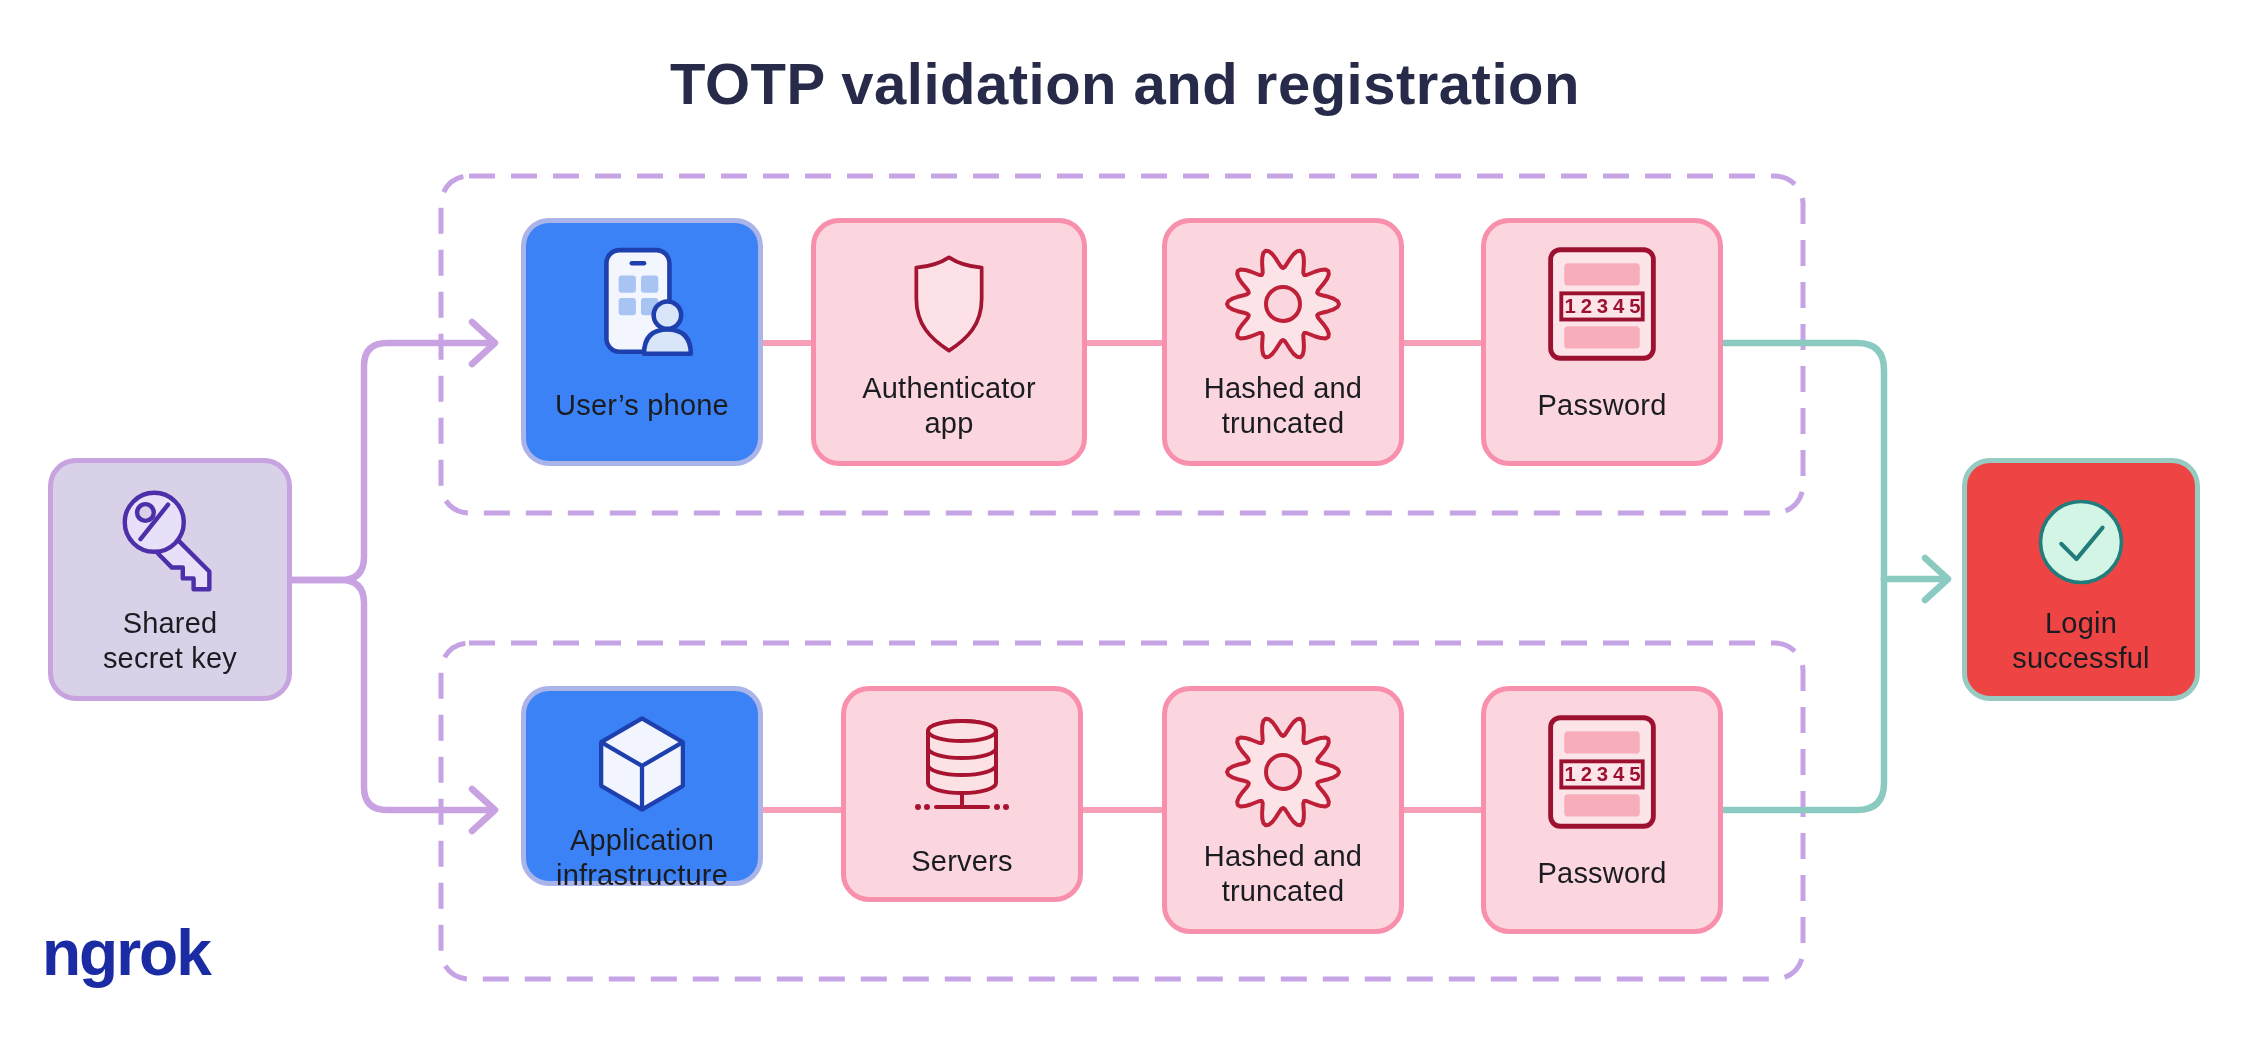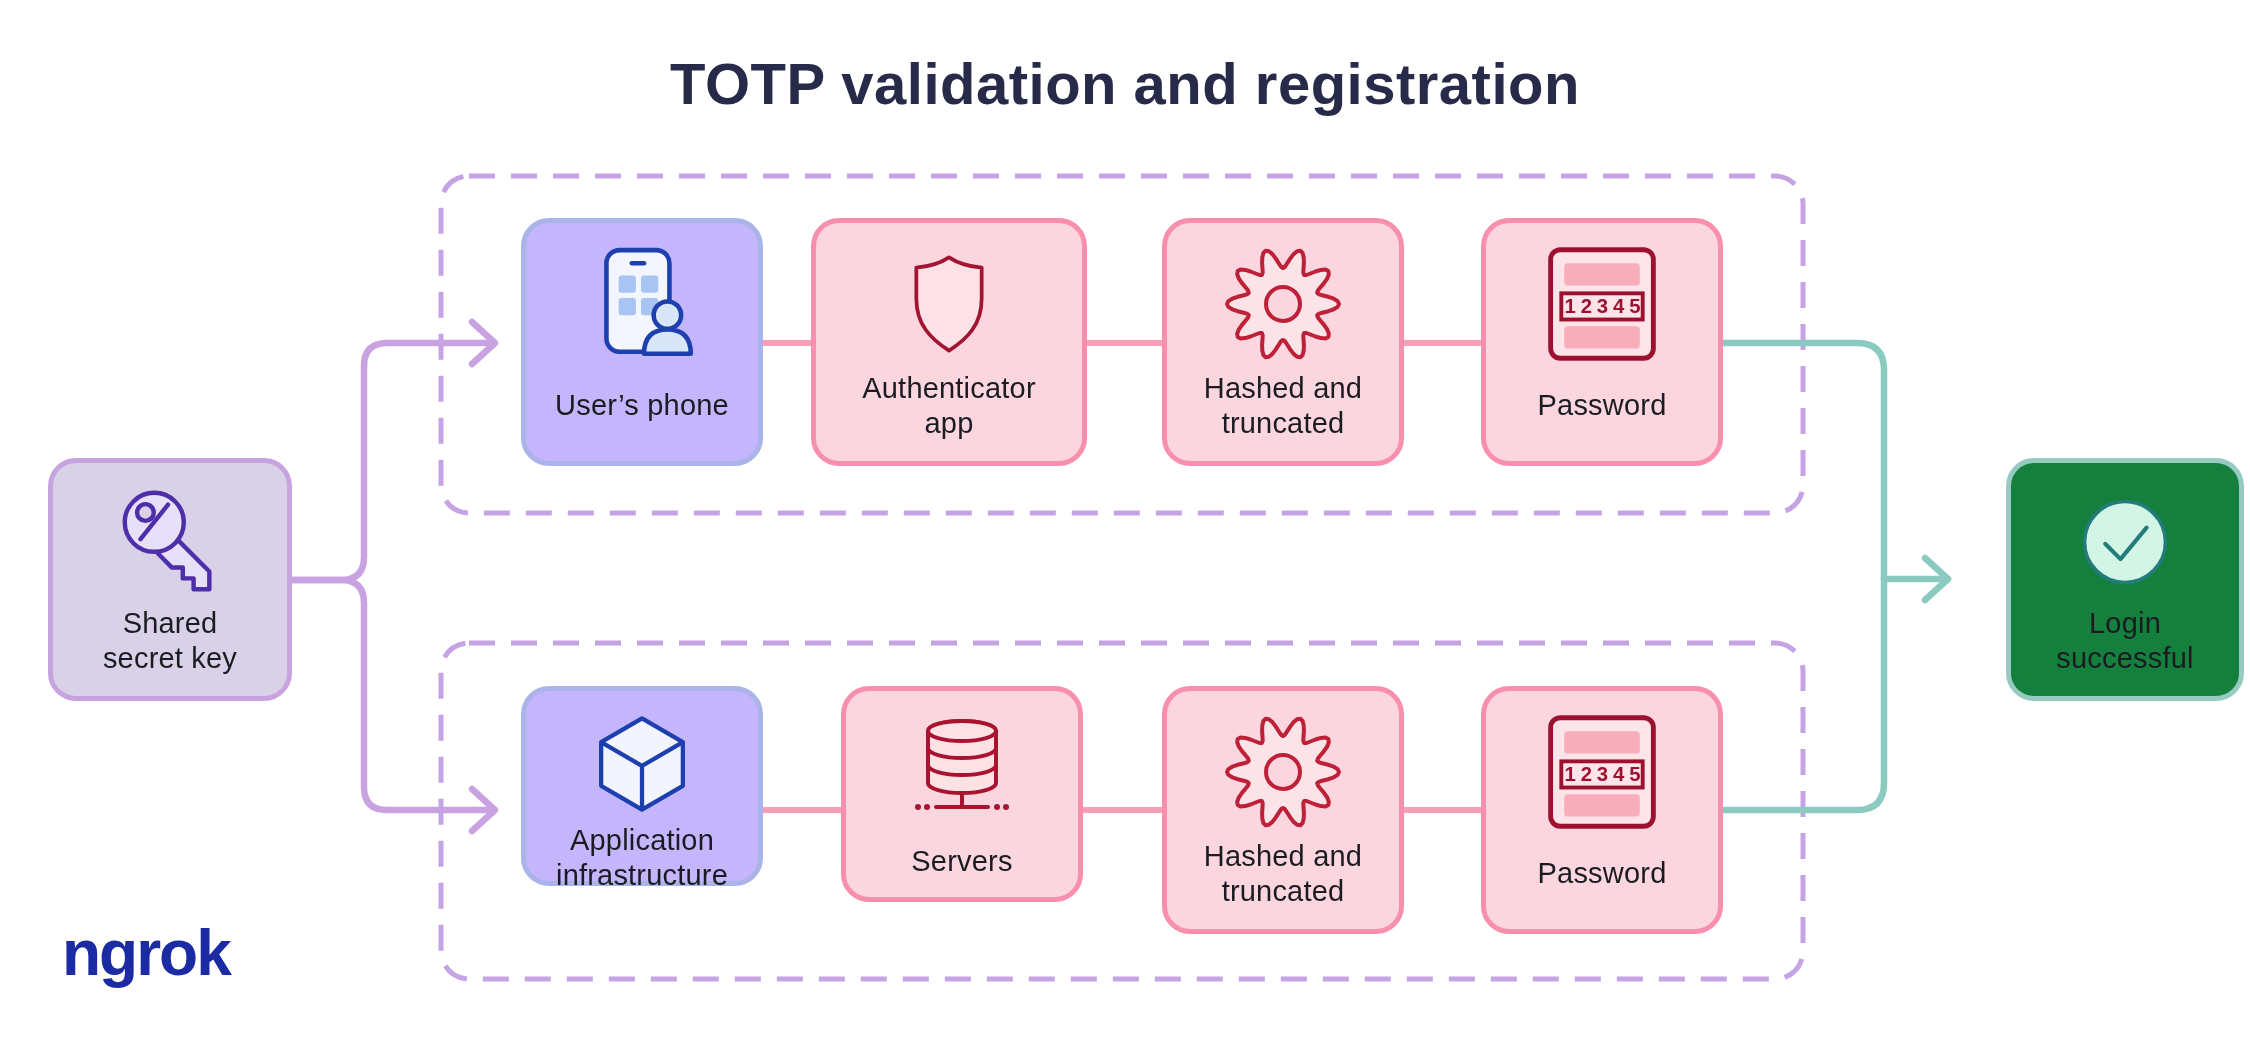--- a/index.html
+++ b/index.html
@@ -17,27 +17,27 @@
     position:absolute;box-sizing:border-box;border-radius:28px;border:5px solid;
     display:flex;flex-direction:column;align-items:center;
   }
   .icon-wrap{flex:1 1 auto;display:flex;align-items:center;justify-content:center;padding-top:16px;}
   .node-label{
     white-space:pre-line;text-align:center;font-size:29px;line-height:1.22;
     color:#1B1C21;font-weight:500;letter-spacing:0.2px;
     min-height:74px;display:flex;align-items:center;justify-content:center;margin-bottom:18px;
   }
   .theme-purple  {background:#D8D1E7;border-color:#C7A3DF;}
-  .theme-lavender{background:#c4b5fd;border-color:#AAB4E8;}
+  .theme-lavender{background:#3b82f6;border-color:#AAB4E8;}
   .theme-pink    {background:#FBD6DE;border-color:#F88FAC;}
-  .theme-teal    {background:#15803d;border-color:#97CBC2;margin-left:44px;}
+  .theme-teal    {background:#ef4444;border-color:#97CBC2;}
 
   .logo{
     position:absolute;left:42px;top:916px;
-    font-size:64px;font-weight:800;color:#1A2BA3;letter-spacing:-2px;margin-left:20px;
+    font-size:64px;font-weight:800;color:#1A2BA3;letter-spacing:-2px;
   }
 </style>
 </head>
 <body>
 
 <div id="canvas">
 
   <div class="page-title">TOTP validation and registration</div>
 
   <svg id="connectors" viewBox="0 0 2250 1050">

